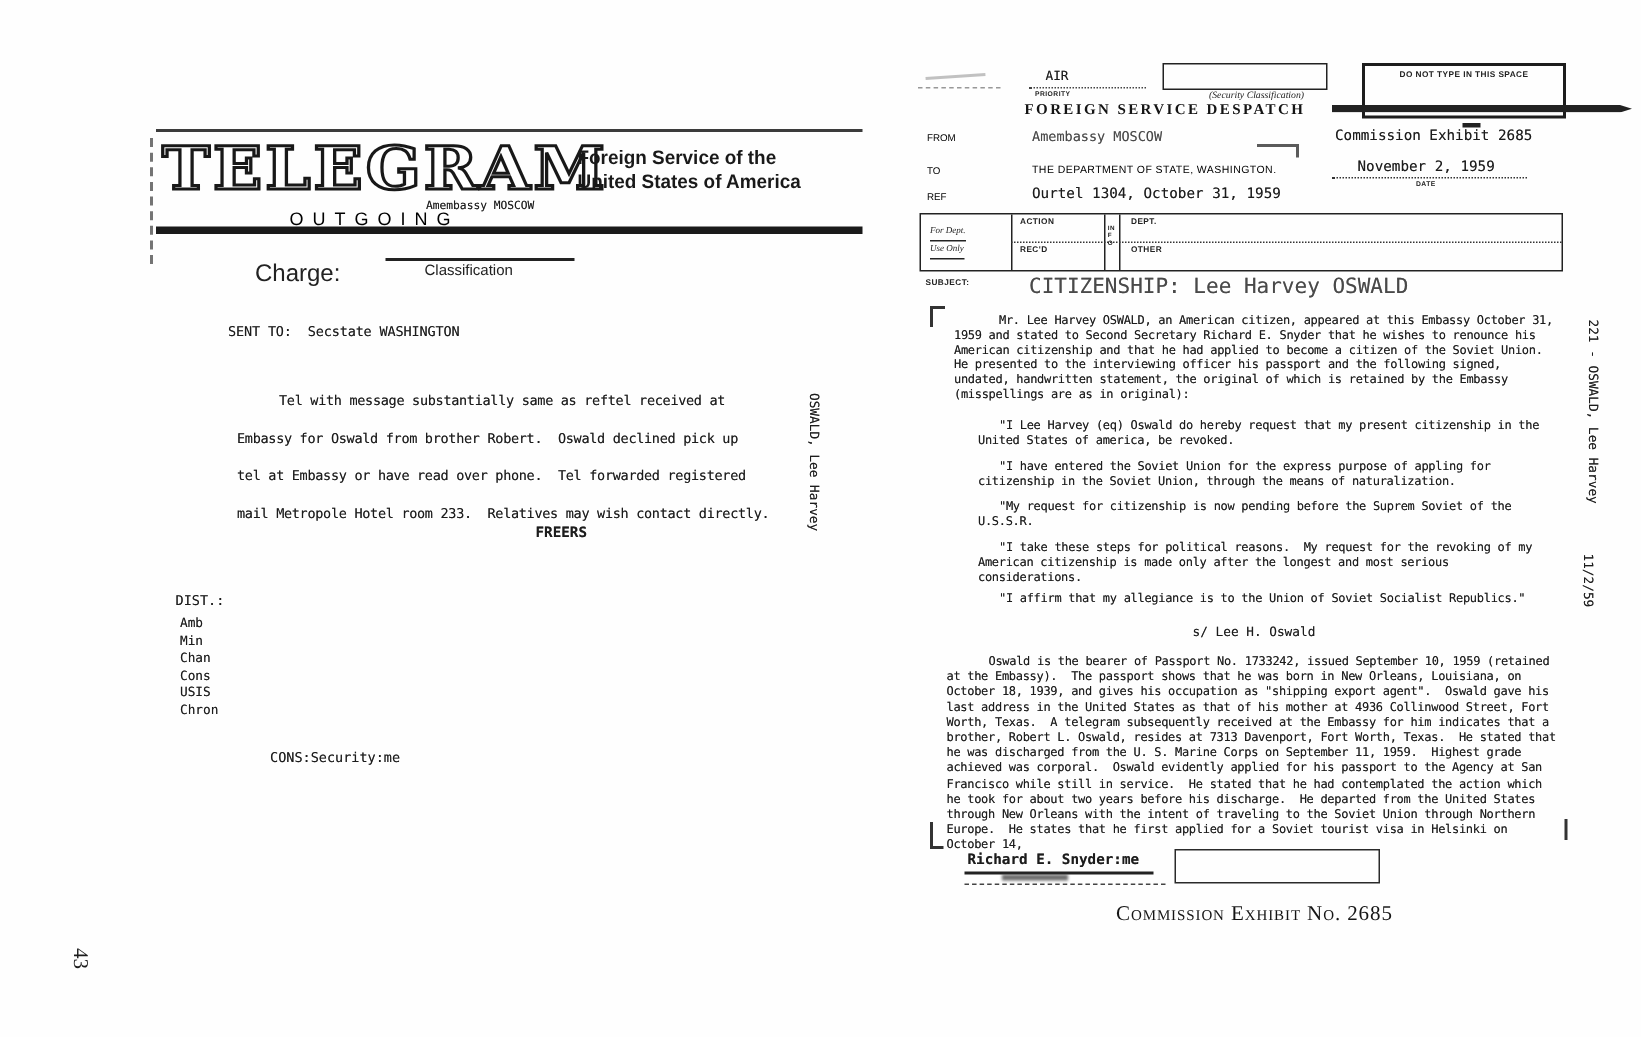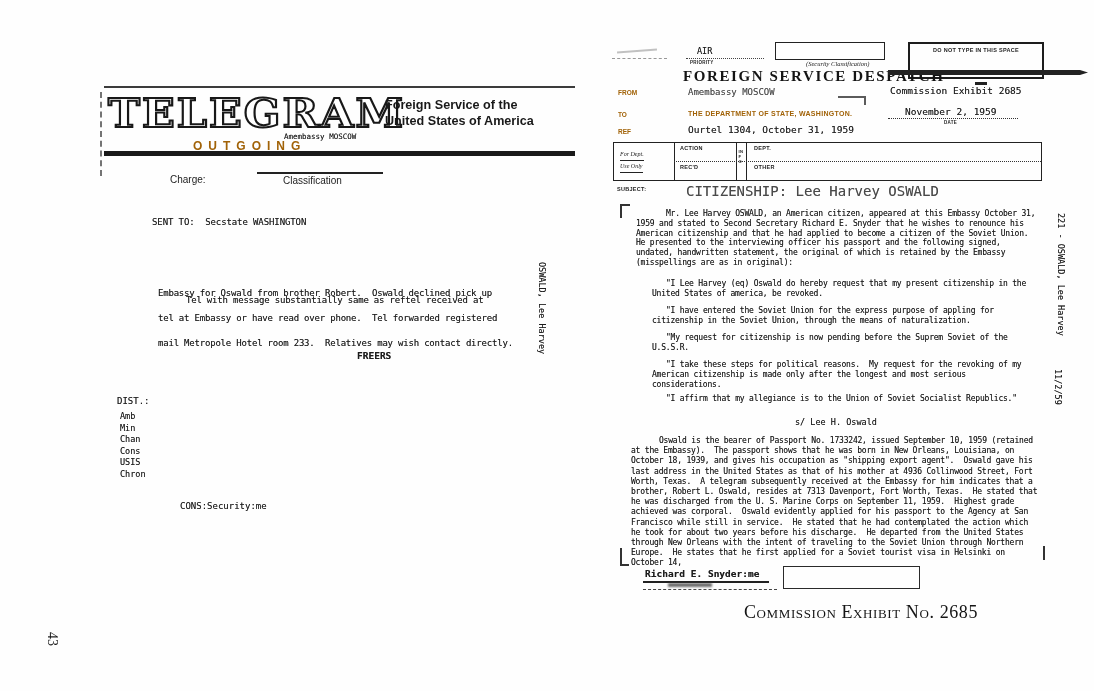--- a/index.html
+++ b/index.html
@@ -7,21 +7,21 @@
     width:1094px;height:691px;position:relative;
     background:#fefefe;overflow:hidden;
     font-family:"DejaVu Sans Mono","Liberation Mono",monospace;
     color:#1c1c1c;
   }
   .abs{position:absolute;}
   .pre{white-space:pre-wrap;}
   .tw{font-family:"DejaVu Sans Mono","Liberation Mono",monospace;color:#1c1c1c;text-shadow:0 0 .4px rgba(20,20,20,.55);}
   .blurry{filter:blur(.4px);opacity:.8;}
   .serifcap{font-family:"Liberation Serif","DejaVu Serif",serif;font-variant:small-caps;color:#151515;letter-spacing:.6px;}
-  .formlbl{font-family:"Liberation Sans",sans-serif;font-weight:bold;color:#a16207;}
+  .formlbl{font-family:"Liberation Sans",sans-serif;font-weight:normal;color:#000000;}
   .rule{background:#1a1a1a;}
   .telegram-logo{
     font-family:"DejaVu Serif","Liberation Serif",serif;font-size:43px;font-weight:700;
     letter-spacing:2px;color:#fff;-webkit-text-stroke:2.2px #181818;text-shadow:0 0 1px #181818;
     transform:scaleY(.92);transform-origin:top left;white-space:nowrap;
   }
   .fs-head{font-family:"Liberation Sans",sans-serif;font-weight:bold;font-size:13px;line-height:15.5px;
     color:#191919;transform:scaleX(.97);transform-origin:top left;white-space:nowrap;}
   .vert{transform:rotate(90deg);transform-origin:top left;white-space:nowrap;}
   .dash{background:#222;}
@@ -44,27 +44,27 @@
 
   <div class="abs tw" style="left:284px;top:132px;font-size:7.5px;">Amembassy MOSCOW</div>
 
   <div class="abs fs-head" style="left:385px;top:97px;">
     <div>Foreign Service of the</div>
     <div>United States of America</div>
   </div>
 
   <div class="abs rule" style="left:104px;top:151px;width:471px;height:5px;"></div>
 
-  <div class="abs" style="left:170px;top:174px;font-family:'Liberation Sans',sans-serif;font-size:10px;color:#222;">Charge:</div>
+  <div class="abs" style="left:170px;top:174px;font-family:'Liberation Sans',sans-serif;font-size:16px;color:#222;">Charge:</div>
   <div class="abs" style="left:257px;top:172px;width:126px;border-top:2px solid #222;"></div>
   <div class="abs" style="left:283px;top:175px;font-family:'Liberation Sans',sans-serif;font-size:10px;color:#222;text-align:center;">Classification</div>
 
   <div class="abs tw pre" style="left:152px;top:217px;font-size:9px;letter-spacing:-0.1px;">SENT TO:  Secstate WASHINGTON</div>
 
-  <div class="abs tw tline" style="left:186px;top:263px;margin-top:32px;">Tel with message substantially same as reftel received at</div>
+  <div class="abs tw tline" style="left:186px;top:263px;">Tel with message substantially same as reftel received at</div>
   <div class="abs tw tline" style="left:158px;top:288px;">Embassy for Oswald from brother Robert.  Oswald declined pick up</div>
   <div class="abs tw tline" style="left:158px;top:313px;">tel at Embassy or have read over phone.  Tel forwarded registered</div>
   <div class="abs tw tline" style="left:158px;top:338px;">mail Metropole Hotel room 233.  Relatives may wish contact directly.</div>
 
   <div class="abs tw" style="left:357px;top:350px;font-size:9.5px;font-weight:bold;">FREERS</div>
 
   <div class="abs tw" style="left:117px;top:396px;font-size:9px;">DIST.:</div>
   <div class="abs tw" style="left:120px;top:411px;font-size:8.5px;line-height:11.5px;">
     <div>Amb</div>
     <div>Min</div>
@@ -89,21 +89,21 @@
   <div class="abs" style="left:86px;top:58px;width:78px;border-top:1px dotted #444;"></div>
   <div class="abs tinylbl" style="left:90px;top:60px;font-size:4.5px;">PRIORITY</div>
 
   <div class="abs" style="left:175px;top:42px;width:108px;height:16px;border:1.5px solid #222;"></div>
   <div class="abs" style="left:206px;top:60px;font-family:'Liberation Serif',serif;font-style:italic;font-size:6.5px;color:#222;">(Security Classification)</div>
 
   <div class="abs" style="left:308px;top:42px;width:132px;height:33px;border:2px solid #1d1d1d;">
     <div class="tinylbl" style="text-align:center;padding-top:3px;">DO NOT TYPE IN THIS SPACE</div>
   </div>
 
-  <div class="abs" style="left:83px;top:68px;font-family:'Liberation Serif',serif;font-weight:bold;font-size:15px;letter-spacing:1.6px;color:#141414;white-space:nowrap;">FOREIGN SERVICE DESPATCH</div>
+  <div class="abs" style="left:83px;top:68px;font-family:'Liberation Serif',serif;font-weight:bold;font-size:10px;letter-spacing:1.6px;color:#141414;white-space:nowrap;">FOREIGN SERVICE DESPATCH</div>
   <div class="abs dash" style="left:288px;top:70px;width:200px;height:5px;clip-path:polygon(0 0,96% 0,100% 50%,96% 100%,0 100%);"></div>
   <div class="abs dash" style="left:375px;top:82px;width:12px;height:3px;"></div>
 
   <div class="abs tw" style="left:290px;top:85px;font-size:9.5px;">Commission Exhibit 2685</div>
 
   <div class="abs formlbl" style="left:18px;top:89px;font-size:6.5px;">FROM</div>
   <div class="abs tw blurry" style="left:88px;top:87px;font-size:9px;">Amembassy MOSCOW</div>
   <div class="abs" style="left:238px;top:96px;width:26px;height:7px;border-top:2px solid #333;border-right:2px solid #333;opacity:.8;"></div>
 
   <div class="abs formlbl" style="left:18px;top:111px;font-size:6.5px;">TO</div>
@@ -151,19 +151,19 @@
 
   <div class="abs" style="left:20px;top:548px;width:7px;height:16px;border-left:2px solid #333;border-bottom:2px solid #333;"></div>
   <div class="abs" style="left:439px;top:546px;width:4px;height:14px;border-right:2px solid #333;"></div>
 
   <div class="abs tw" style="left:45px;top:568px;font-size:9.5px;font-weight:bold;">Richard E. Snyder:me</div>
   <div class="abs" style="left:43px;top:581px;width:126px;border-top:2px solid #222;"></div>
   <div class="abs" style="left:68px;top:583px;width:44px;height:4px;background:#3b3b3b;filter:blur(1px);opacity:.75;"></div>
   <div class="abs" style="left:43px;top:589px;width:134px;border-top:1px dashed #444;"></div>
   <div class="abs" style="left:183px;top:566px;width:135px;height:21px;border:1.5px solid #2a2a2a;"></div>
 
-  <div class="abs serifcap" style="left:144px;top:602px;font-size:18px;">Commission Exhibit No. 2685</div>
+  <div class="abs serifcap" style="left:144px;top:602px;font-size:14px;">Commission Exhibit No. 2685</div>
 
   <div class="abs tw vert" style="left:466px;top:213px;font-size:8.5px;">221 - OSWALD, Lee Harvey</div>
   <div class="abs tw vert" style="left:463px;top:369px;font-size:8.5px;">11/2/59</div>
 </div>
 
 <div class="abs vert" style="left:60px;top:632px;font-family:'Liberation Serif',serif;font-size:14px;color:#1c1c1c;">43</div>
 
 </body></html>

